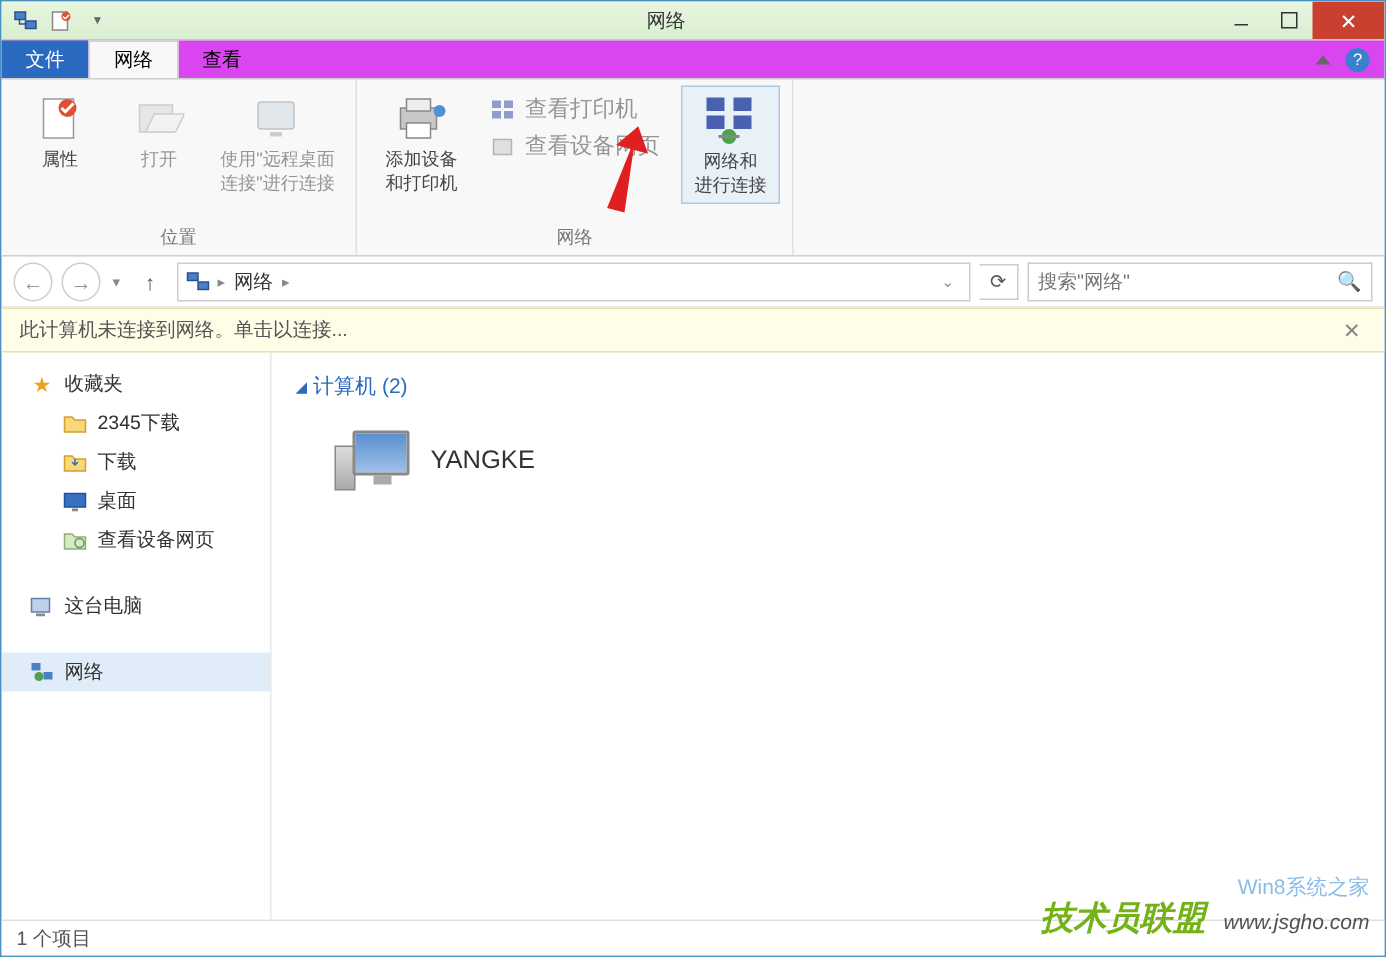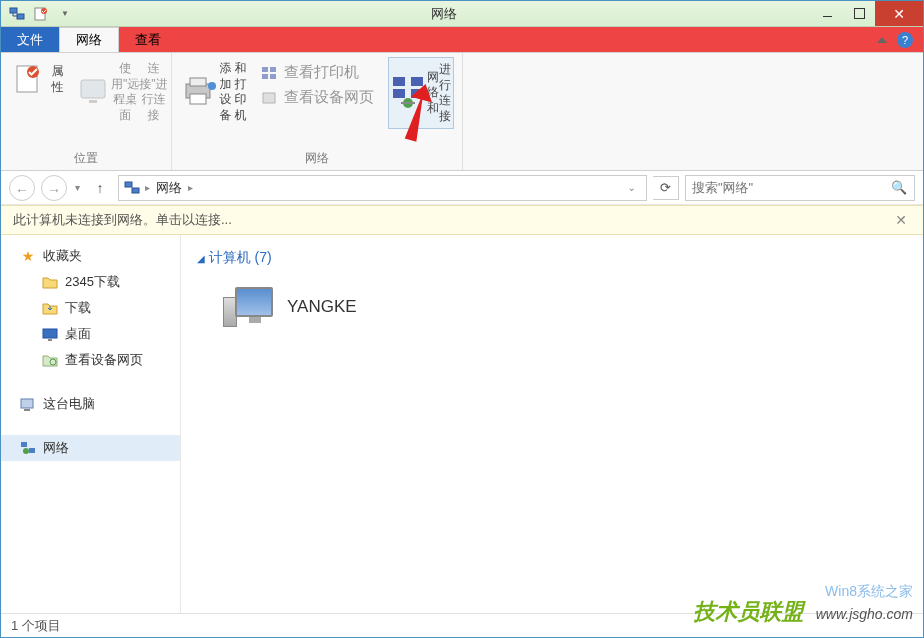--- a/index.html
+++ b/index.html
@@ -10,34 +10,34 @@
 .titlebar-icons { display: flex; gap: 0; padding-left: 4px; }
 .tb-icon { width: 24px; height: 22px; display: flex; align-items: center; justify-content: center; font-size: 13px; }
 .title-text { flex: 1; text-align: center; color: #333; font-size: 13px; }
 .win-controls { display: flex; height: 100%; }
 .win-btn { width: 32px; height: 100%; display: flex; align-items: center; justify-content: center; font-size: 11px; }
 .win-btn.min::before { content: ""; width: 9px; height: 1px; background: #333; display: block; margin-top: 6px; }
 .win-btn.max::before { content: ""; width: 9px; height: 9px; border: 1px solid #333; display: block; }
 .win-btn.close { background: #c94030; color: #fff; width: 48px; font-size: 14px; }
 
 
-.tabstrip { height: 26px; background: #ef4444; display: flex; align-items: stretch; border-bottom: 1px solid #d0d0d0; }
+.tabstrip { height: 26px; background: #d946ef; display: flex; align-items: stretch; border-bottom: 1px solid #d0d0d0; }
 .tab { padding: 0 16px; display: flex; align-items: center; font-size: 13px; cursor: pointer; }
 .tab.file { background: #2a6ac0; color: #fff; }
 .tab.active { background: #f8f8f8; border: 1px solid #d0d0d0; border-bottom: none; }
 .tabstrip-right { margin-left: auto; display: flex; align-items: center; padding-right: 10px; }
 .caret-up { width: 0; height: 0; border-left: 5px solid transparent; border-right: 5px solid transparent; border-bottom: 6px solid #666; }
 .help-q { width: 16px; height: 16px; border-radius: 50%; background: #3a80d0; color: #fff; font-size: 11px; display: flex; align-items: center; justify-content: center; margin-left: 10px; }
 
 
 .ribbon { height: 118px; background: #f8f8f8; border-bottom: 1px solid #d0d0d0; display: flex; }
 .ribbon-group { border-right: 1px solid #e0e0e0; display: flex; flex-direction: column; padding: 4px 8px 0; }
 .ribbon-group-body { flex: 1; display: flex; align-items: flex-start; gap: 4px; }
 .ribbon-group-label { text-align: center; color: #777; font-size: 12px; padding: 3px 0; }
-.big-btn { width: 62px; display: flex; flex-direction: row; align-items: center; padding: 4px 2px; cursor: pointer; }
+.big-btn { width: 62px; display: flex; flex-direction: column; align-items: center; padding: 4px 2px; cursor: pointer; justify-content: center; }
 .big-btn.disabled { opacity: 0.55; }
 .big-btn .ic { width: 36px; height: 36px; display: flex; align-items: center; justify-content: center; font-size: 28px; margin-bottom: 2px; }
 .big-btn .lb { text-align: center; font-size: 12px; line-height: 1.3; color: #444; }
 .small-btns { display: flex; flex-direction: column; gap: 2px; padding-top: 4px; }
 .small-btn { display: flex; align-items: center; gap: 6px; padding: 2px 6px; font-size: 15px; color: #555; opacity: 0.6; cursor: pointer; }
 .small-btn .sic { width: 18px; height: 18px; display: flex; align-items: center; justify-content: center; font-size: 14px; }
 .highlight { background: #e8f0f8; border: 1px solid #b0c8e0; }
 .arrow-annotation { position: absolute; left: 410px; top: 90px; width: 0; height: 0; border-left: 6px solid transparent; border-right: 6px solid transparent; border-bottom: 50px solid #e02020; transform: rotate(15deg); pointer-events: none; }
 .arrow-annotation::before { content: ""; position: absolute; left: -11px; top: -8px; width: 0; height: 0; border-left: 11px solid transparent; border-right: 11px solid transparent; border-bottom: 16px solid #e02020; }
 
@@ -136,20 +136,29 @@
       <div class="big-btn">
         <div class="ic">
           <svg width="34" height="34" viewBox="0 0 34 34">
               <rect x="6" y="4" width="20" height="26" fill="#fff" stroke="#999"></rect>
               <circle cx="22" cy="10" r="6" fill="#e05030"></circle>
               <path d="M18 10l2.5 2.5L26 7" stroke="#fff" stroke-width="2" fill="none"></path>
             </svg>
         </div>
         <div class="lb">属性</div>
       </div>
+      <div class="big-btn disabled">
+        <div class="ic">
+          <svg width="34" height="34" viewBox="0 0 34 34">
+              <rect x="4" y="8" width="22" height="18" fill="#d8d8d8" stroke="#aaa"></rect>
+              <path d="M8 26l6-12h20l-6 12z" fill="#eee" stroke="#aaa"></path>
+            </svg>
+        </div>
+        <div class="lb">打开</div>
+      </div>
       <div class="big-btn disabled" style="width:88px">
         <div class="ic">
           <svg width="34" height="34" viewBox="0 0 34 34">
               <rect x="4" y="6" width="24" height="18" rx="2" fill="#d0d8e0" stroke="#999"></rect>
               <rect x="12" y="26" width="8" height="3" fill="#aaa"></rect>
             </svg>
         </div>
         <div class="lb">使用"远程桌面</div>
         <div class="lb">连接"进行连接</div>
       </div>
@@ -302,21 +311,21 @@
             <circle cx="6" cy="10" r="3" fill="#50a050"></circle>
           </svg>
       </span>
       <span>网络</span>
     </div>
   </div>
 
   <div class="content">
     <div class="group-header">
       <span class="group-caret">◢</span>
-      <span>计算机 (7)</span>
+      <span>计算机 (2)</span>
     </div>
     <div class="item-grid">
       <div class="file-item">
         <div class="file-ic">
           <div class="tower"></div>
           <div class="monitor"></div>
         </div>
         <div class="file-label">YANGKE</div>
       </div>
     </div>

